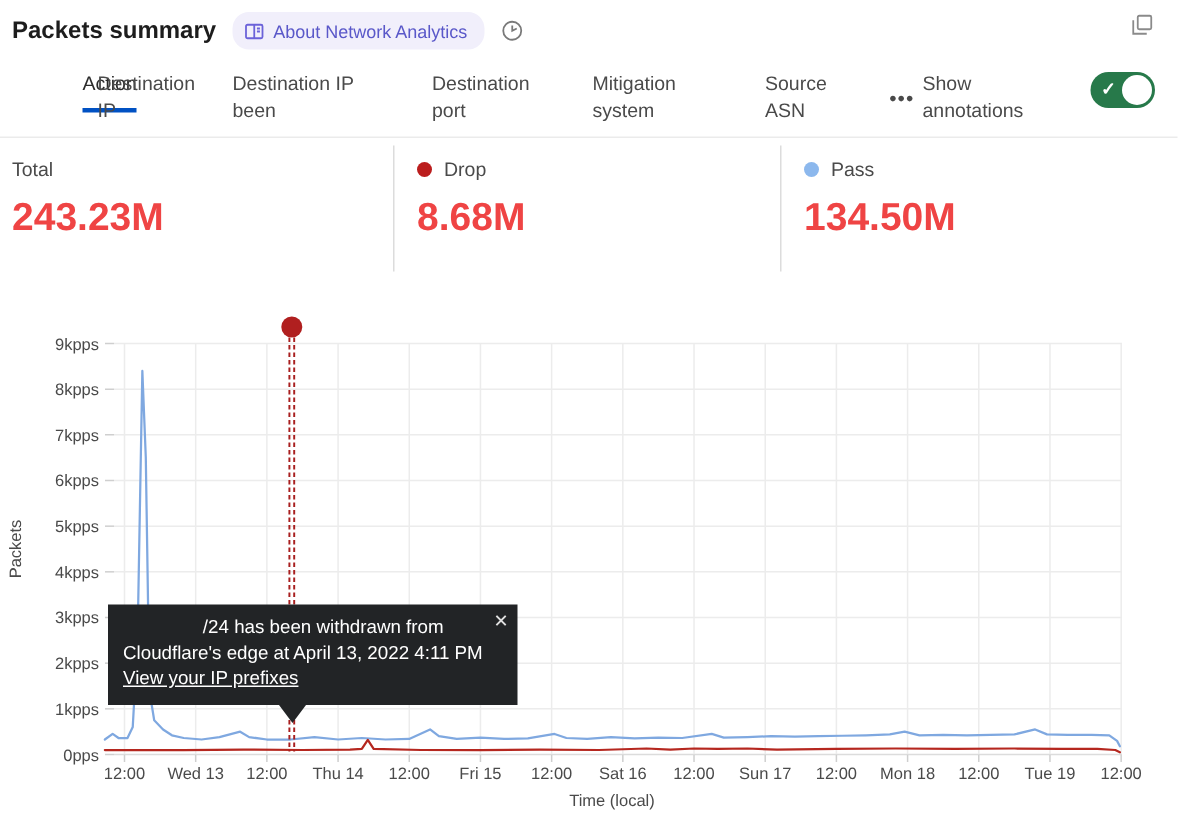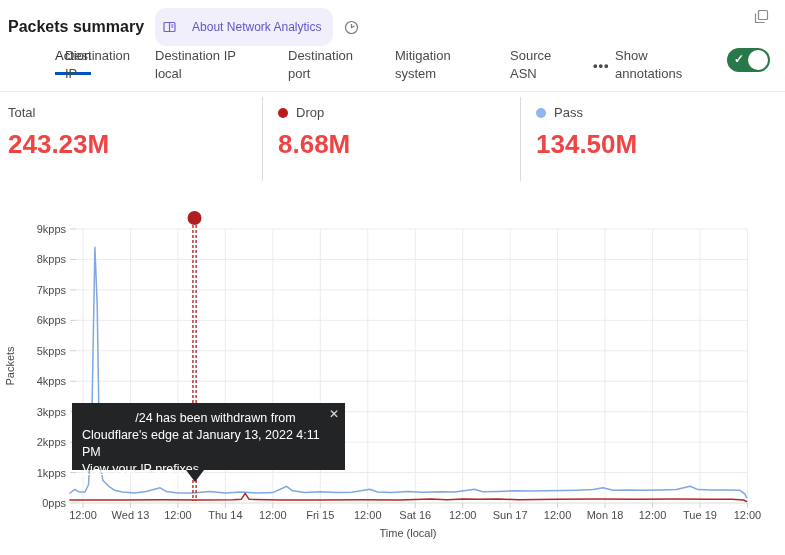--- a/index.html
+++ b/index.html
@@ -4,22 +4,22 @@
 <style>
   html,body{margin:0;padding:0;}
   body{
     width:785px;height:555px;position:relative;overflow:hidden;
     background:#fff;font-family:"Liberation Sans",sans-serif;color:#1d1d1d;
     -webkit-font-smoothing:antialiased;
   }
   
   .header{position:absolute;left:8px;top:8px;display:flex;align-items:center;gap:11px;}
   .page-title{font-size:16px;font-weight:700;color:#1d1d1d;}
-  .badge{display:flex;align-items:center;gap:16px;background:#f1effb;border-radius:11px;
-         height:38px;padding:0 11px 0 8px;cursor:pointer;}
+  .badge{display:flex;align-items:center;gap:6px;background:#f1effb;border-radius:11px;
+         height:25px;padding:0 11px 0 8px;cursor:pointer;}
   .badge-label{font-size:12px;color:#5a58c9;}
   .hdr-icon{display:inline-flex;align-items:center;cursor:pointer;}
   .restore-icon{position:absolute;right:16px;top:9px;cursor:pointer;}
   
   .tabs{position:absolute;top:47px;left:0;width:785px;height:44px;}
   .tab{position:absolute;top:0;font-size:13px;line-height:18px;color:#4a4a4a;cursor:pointer;}
   .tab.active{color:#2b2b2b;}
   .tab.active .tab-label{display:inline-block;border-bottom:3px solid #0051c3;padding-bottom:7px;margin-left:47px;}
   .tab1{left:8px;}
   .tab2{left:65px;width:74px;}
@@ -97,21 +97,21 @@
       </g>
     </svg>
 </span>
 
 <div class="tabs">
   <div class="tab tab1 active">
     <span class="tab-label">Action</span></div>
   <div class="tab tab2">
     <span class="tab-label">Destination IP</span></div>
   <div class="tab tab3">
-    <span class="tab-label">Destination IP local</span></div>
+    <span class="tab-label">Destination IP been</span></div>
   <div class="tab tab4">
     <span class="tab-label">Destination port</span></div>
   <div class="tab tab5">
     <span class="tab-label">Mitigation system</span></div>
   <div class="tab tab6">
     <span class="tab-label">Source ASN</span></div>
   <div class="more-tabs">•••</div>
   <div class="show-annot">Show annotations</div>
   <div class="toggle" style="background: rgb(39, 121, 74);">
     <span class="check">✓</span>
@@ -227,17 +227,17 @@
       <line x1="192.931" y1="15" x2="192.931" y2="291" stroke="#a81f1f" stroke-width="1.3" stroke-dasharray="3,2"></line>
       <line x1="196.131" y1="15" x2="196.131" y2="291" stroke="#a81f1f" stroke-width="1.3" stroke-dasharray="3,2"></line>
       <circle cx="194.531" cy="8" r="7" fill="#b01f1f"></circle>
       <text x="14" y="156" text-anchor="middle" class="axtitle" transform="rotate(-90 14 156)">Packets</text>
       <text x="408" y="327" text-anchor="middle" class="axtitle">Time (local)</text>
     </svg>
 
   <div class="tooltip">
     <div class="tclose">✕</div>
     <div class="tline1">/24 has been withdrawn from</div>
-    <div>Cloudflare's edge at January 13, 2022 4:11 PM</div>
+    <div>Cloudflare's edge at April 13, 2022 4:11 PM</div>
     <div><span class="tlink">View your IP prefixes</span></div>
     <div class="tail"></div>
   </div>
 </div>
 
 </body></html>

